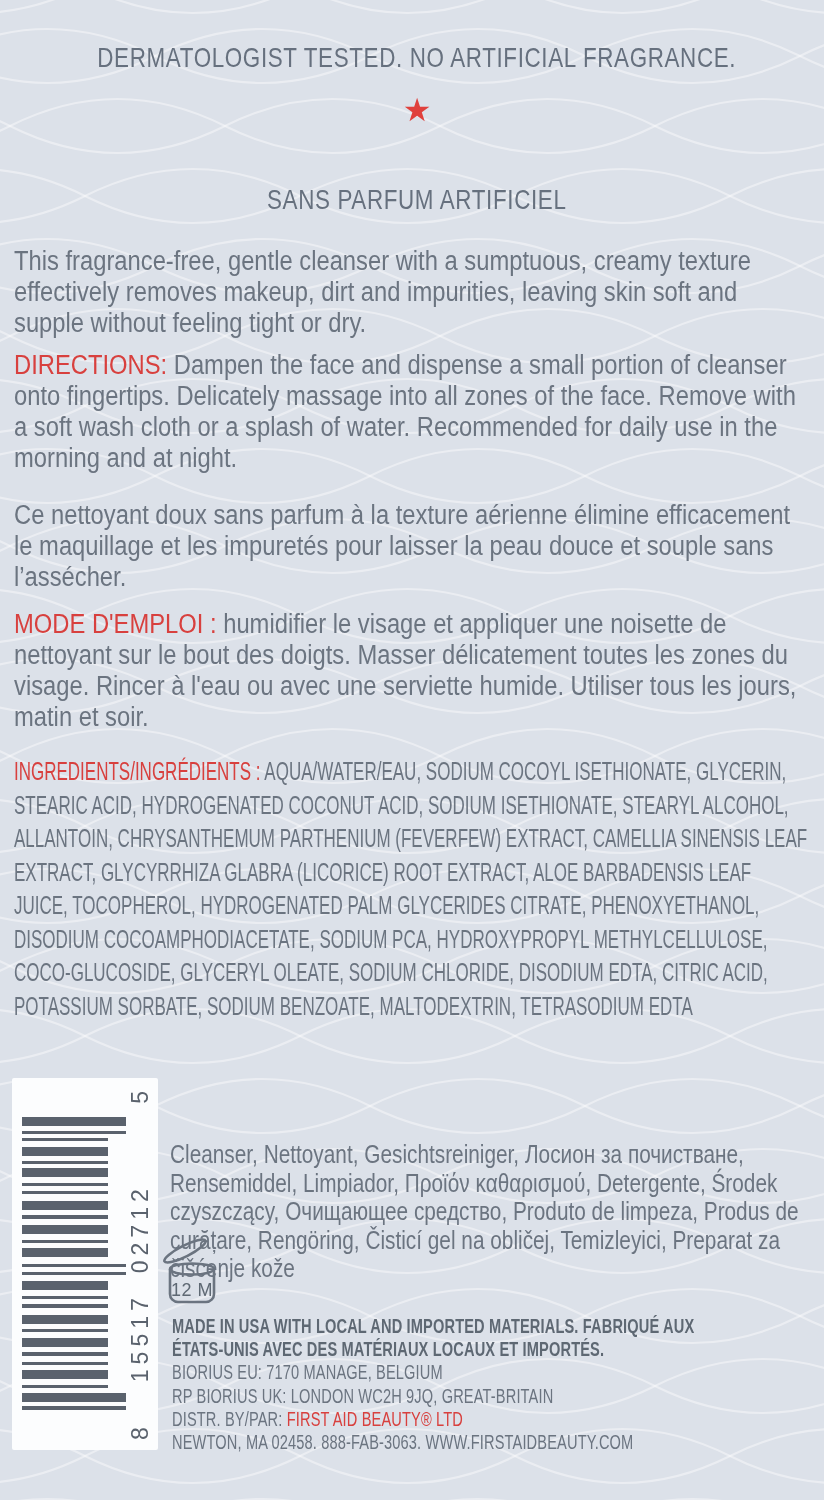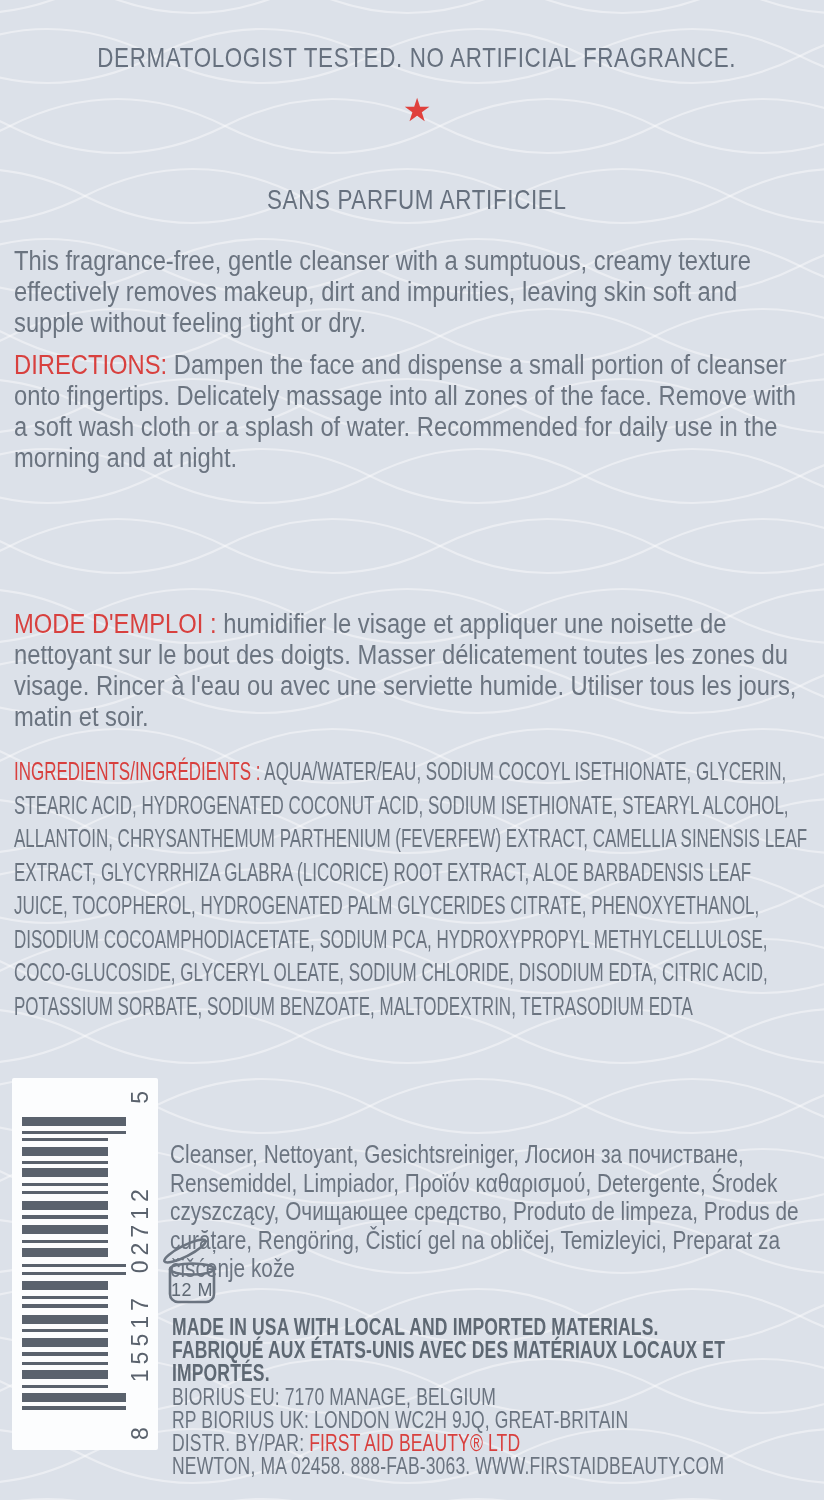--- a/index.html
+++ b/index.html
@@ -16,21 +16,21 @@
   .hdr{font-size:28px;line-height:30px;color:#66707e;letter-spacing:.8px;}
   .scale-c{transform:scaleX(.8);transform-origin:50% 0;width:125%;margin-left:-12.5%;text-align:center;}
   .star{font-size:32px;line-height:32px;color:#e0403c;}
   .para{left:14px;width:796px;font-size:27px;line-height:31px;}
   .scale-p{transform:scaleX(.88);transform-origin:0 0;width:904px;}
   .red{color:#d8403e;}
   .ing{left:14px;width:796px;font-size:25px;line-height:33.5px;}
   .scale-i{transform:scaleX(.68);transform-origin:0 0;width:1170px;}
   .ml{left:170px;width:644px;font-size:26px;line-height:28.6px;}
   .scale-m{transform:scaleX(.8);transform-origin:0 0;width:805px;}
-  .foot{left:172px;width:630px;font-size:24px;line-height:23.2px;letter-spacing:.2px;}
+  .foot{left:172px;width:630px;font-size:20px;line-height:23.2px;letter-spacing:.2px;}
   .scale-f{transform:scaleX(.73);transform-origin:0 0;width:800px;}
   .bold{font-weight:bold;color:#5e6873;}
   
   .bcbox{left:12px;top:1078px;width:146px;height:372px;background:#fcfdfe;border-radius:2px;}
   .bcbars{position:absolute;left:10px;top:39px;width:114px;}
   .bcbars div{background:#5a626d;}
   .bcdigits{position:absolute;right:4px;top:0;bottom:0;width:28px;}
   .bcrot{
     position:absolute;left:50%;top:50%;width:372px;height:28px;
     transform:translate(-50%,-50%) rotate(-90deg);
@@ -114,20 +114,23 @@
   <div class="abs center hdr" style="top:185px">
     <div class="scale-c">SANS PARFUM ARTIFICIEL</div>
   </div>
 
   <div class="abs para" style="top:350px">
     <div class="scale-p">
       <span class="red">DIRECTIONS:</span><span> Dampen the face and dispense a small portion of cleanser onto fingertips. Delicately massage into all zones of the face. Remove with a soft wash cloth or a splash of water. Recommended for daily use in the morning and at night.</span>
     </div>
   </div>
 
+  <div class="abs para" style="top:500px">
+    <div class="scale-p">Ce nettoyant doux sans parfum à la texture aérienne élimine efficacement le maquillage et les impuretés pour laisser la peau douce et souple sans l’assécher.</div>
+  </div>
 
   <div class="abs para" style="top:609px">
     <div class="scale-p">
       <span class="red">MODE D'EMPLOI :</span><span> humidifier le visage et appliquer une noisette de nettoyant sur le bout des doigts. Masser délicatement toutes les zones du visage. Rincer à l'eau ou avec une serviette humide. Utiliser tous les jours, matin et soir.</span>
     </div>
   </div>
 
   <div class="abs ing" style="top:755px">
     <div class="scale-i">
       <span class="red">INGREDIENTS/INGRÉDIENTS :</span><span> AQUA/WATER/EAU, SODIUM COCOYL ISETHIONATE, GLYCERIN, STEARIC ACID, HYDROGENATED COCONUT ACID, SODIUM ISETHIONATE, STEARYL ALCOHOL, ALLANTOIN,  CHRYSANTHEMUM PARTHENIUM (FEVERFEW) EXTRACT, CAMELLIA SINENSIS LEAF EXTRACT, GLYCYRRHIZA GLABRA (LICORICE) ROOT EXTRACT, ALOE BARBADENSIS LEAF JUICE, TOCOPHEROL, HYDROGENATED PALM GLYCERIDES CITRATE, PHENOXYETHANOL, DISODIUM COCOAMPHODIACETATE, SODIUM PCA, HYDROXYPROPYL METHYLCELLULOSE, COCO-GLUCOSIDE, GLYCERYL OLEATE, SODIUM CHLORIDE, DISODIUM EDTA, CITRIC ACID, POTASSIUM SORBATE, SODIUM BENZOATE, MALTODEXTRIN,  TETRASODIUM EDTA</span>

